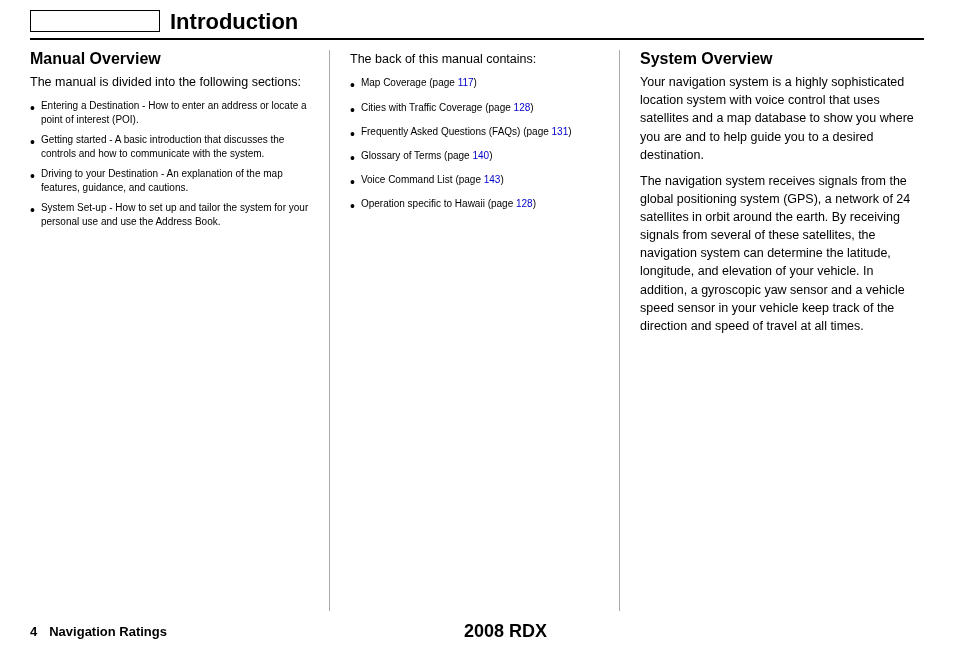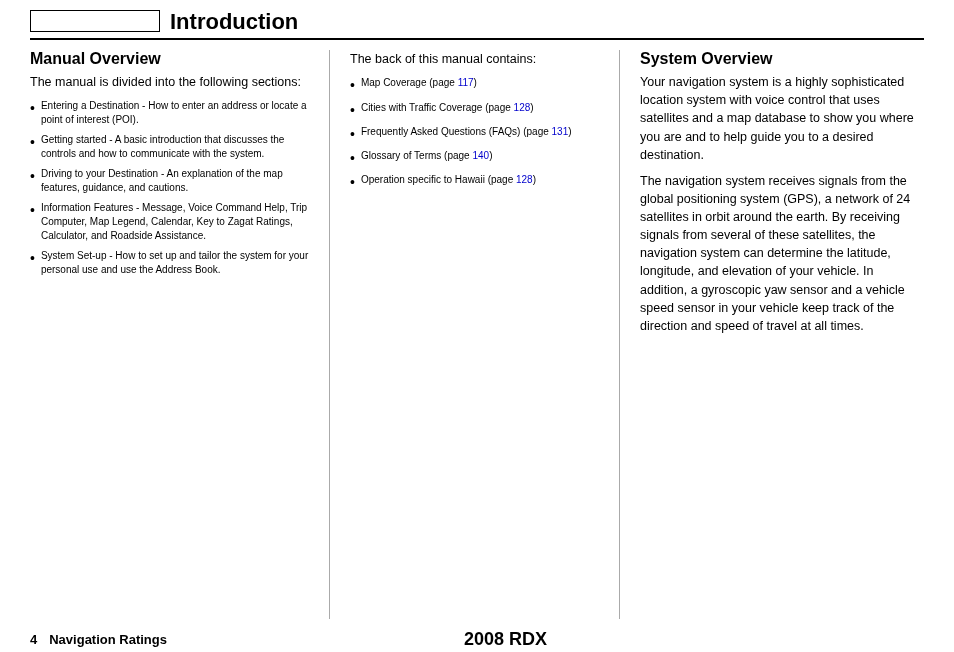--- a/index.html
+++ b/index.html
@@ -15,21 +15,21 @@
       font-family: Arial, Helvetica, sans-serif;
       font-size: 13px;
       color: #000000;
       overflow: hidden;
     }
 
     .page-container {
       width: 954px;
       height: 652px;
       position: relative;
-      padding: 10px 30px 2px 30px;
+      padding: 10px 30px 10px 30px;
       display: flex;
       flex-direction: column;
     }
 
     
     .header-area {
       display: flex;
       align-items: flex-start;
       margin-bottom: 4px;
     }
@@ -176,42 +176,42 @@
         <li>
             <span>Entering a Destination - How to enter an address or locate a point of interest (POI).</span>
           </li>
         <li>
             <span>Getting started - A basic introduction that discusses the controls and how to communicate with the system.</span>
           </li>
         <li>
             <span>Driving to your Destination - An explanation of the map features, guidance, and cautions.</span>
           </li>
         <li>
-            <span>Information Features - Message, Voice Command Help, Trip Computer, Map Legend, Calendar, Key to Zagat Ratings, Calculator, and Roadside Assistance.</span>
-          </li>
-        <li>
             <span>System Set-up - How to set up and tailor the system for your personal use and use the Address Book.</span>
           </li>
       </ul>
     </div>
 
     <div class="col-middle">
       <div class="section-text">The back of this manual contains:</div>
       <ul class="bullet-list">
         <li>
           <span>Map Coverage (page <span class="link-blue">117</span>)</span>
         </li>
         <li>
           <span>Cities with Traffic Coverage (page <span class="link-blue">128</span>)</span>
         </li>
         <li>
           <span>Frequently Asked Questions (FAQs) (page <span class="link-blue">131</span>)</span>
         </li>
         <li>
           <span>Glossary of Terms (page <span class="link-blue">140</span>)</span>
+        </li>
+        <li>
+          <span>Voice Command List (page <span class="link-blue">143</span>)</span>
         </li>
         <li>
           <span>Operation specific to Hawaii (page <span class="link-blue">128</span>)</span>
         </li>
       </ul>
     </div>
 
     <div class="col-right">
       <div class="section-title">System Overview</div>
       <div class="section-text">Your navigation system is a highly sophisticated location system with voice control that uses satellites and a map database to show you where you are and to help guide you to a desired destination.</div>

